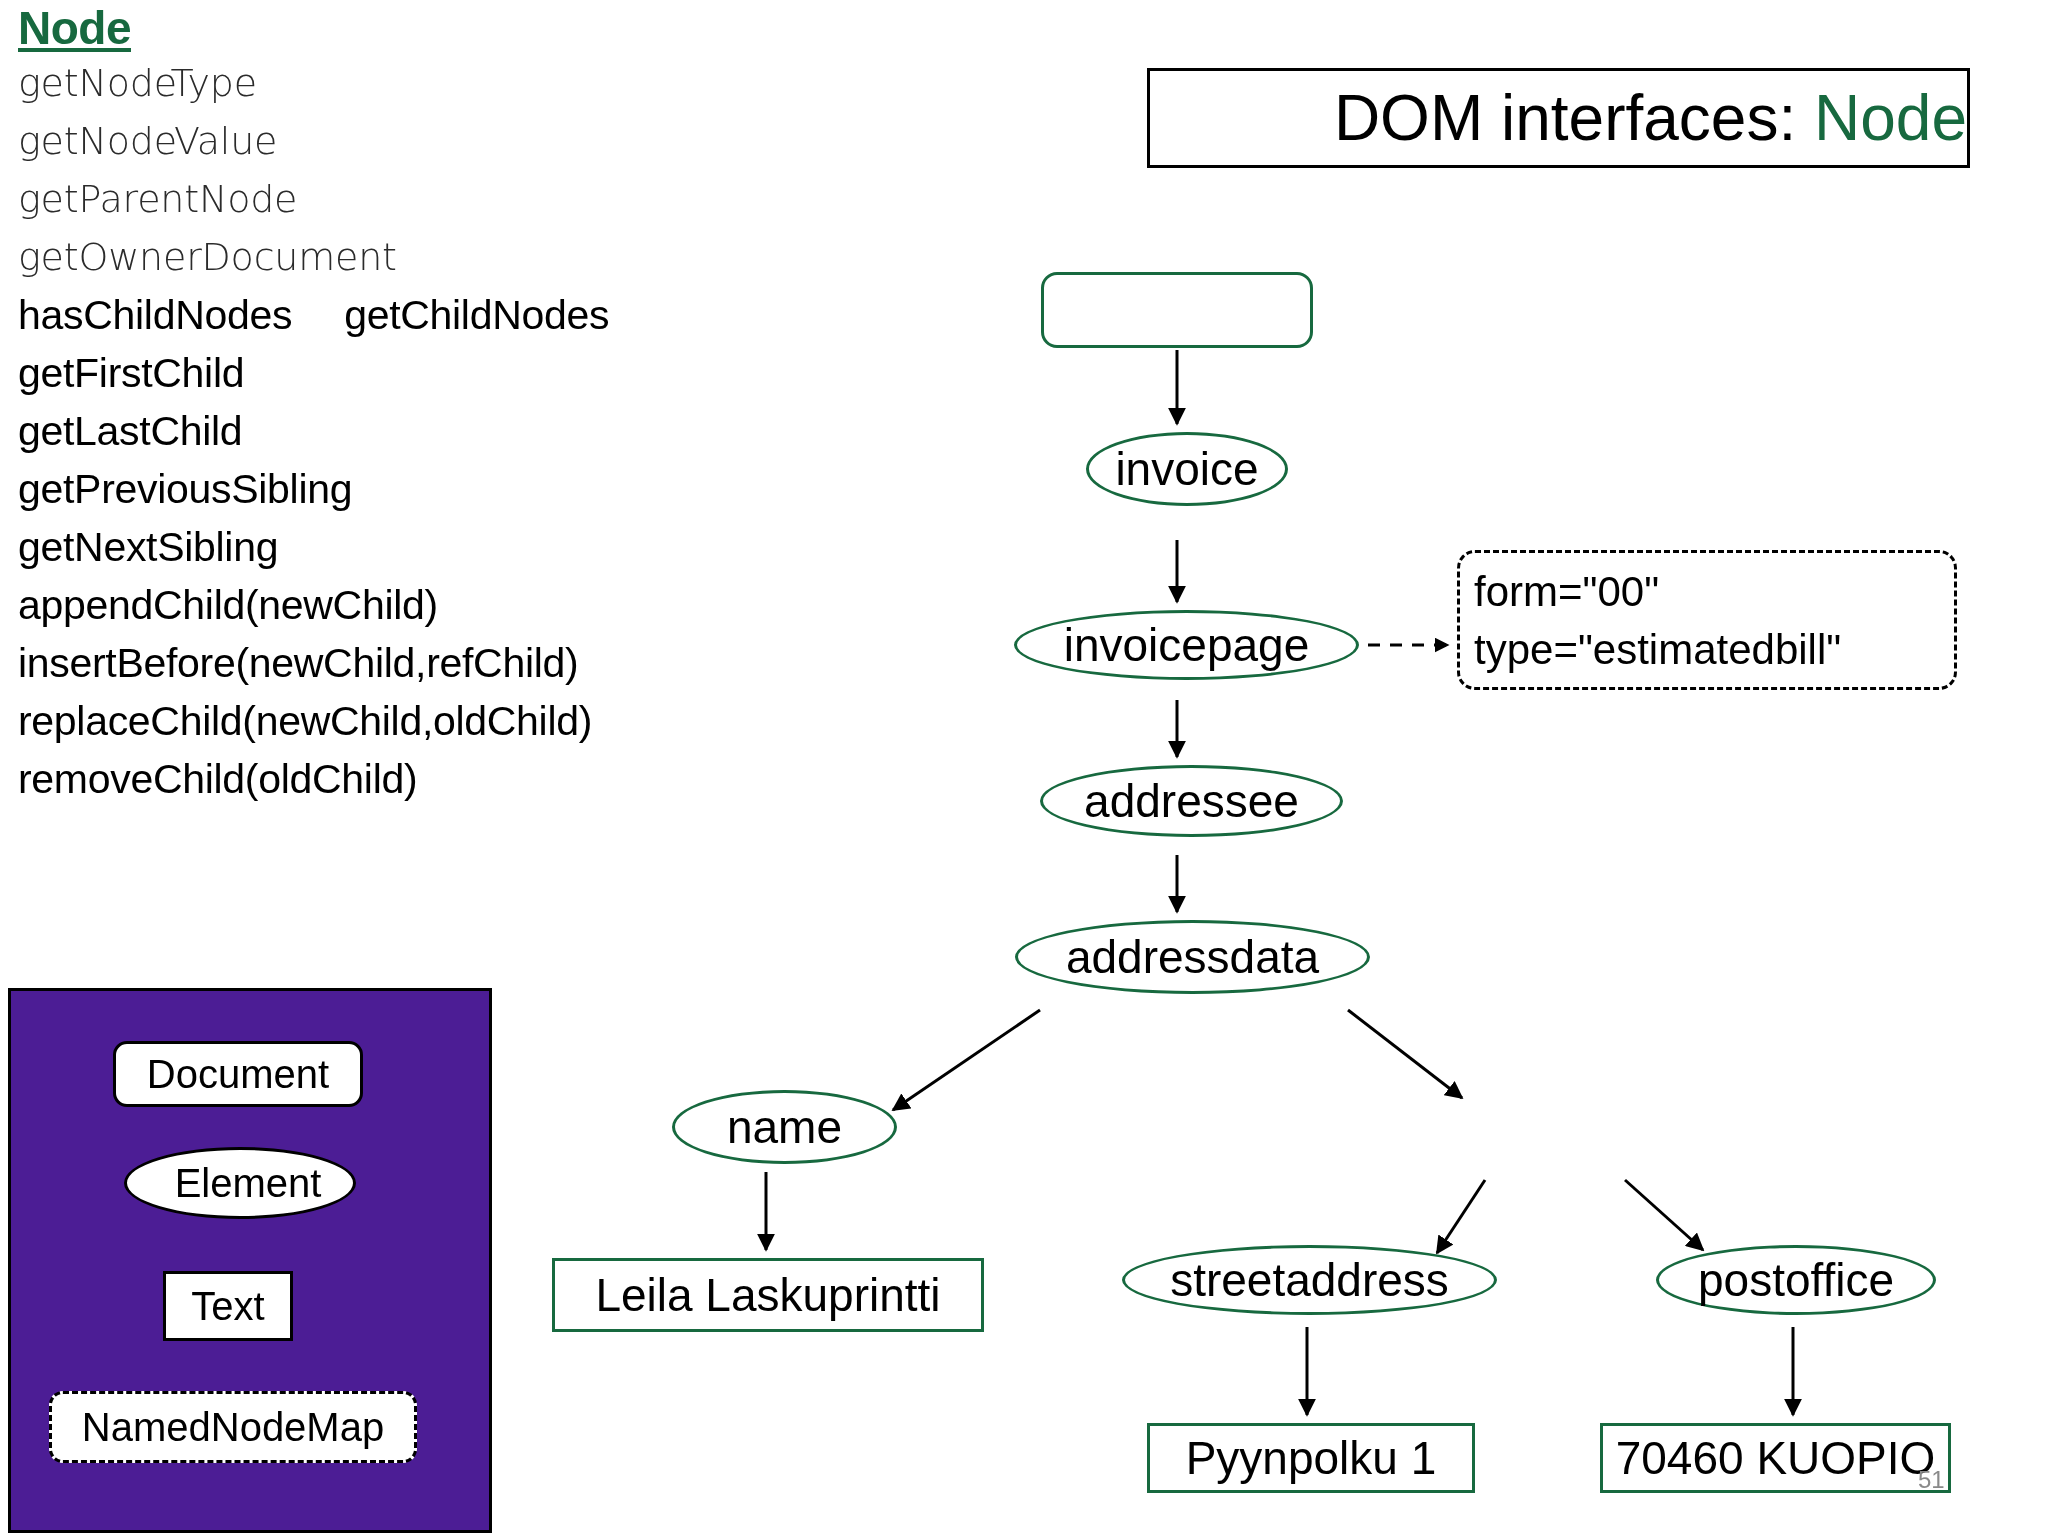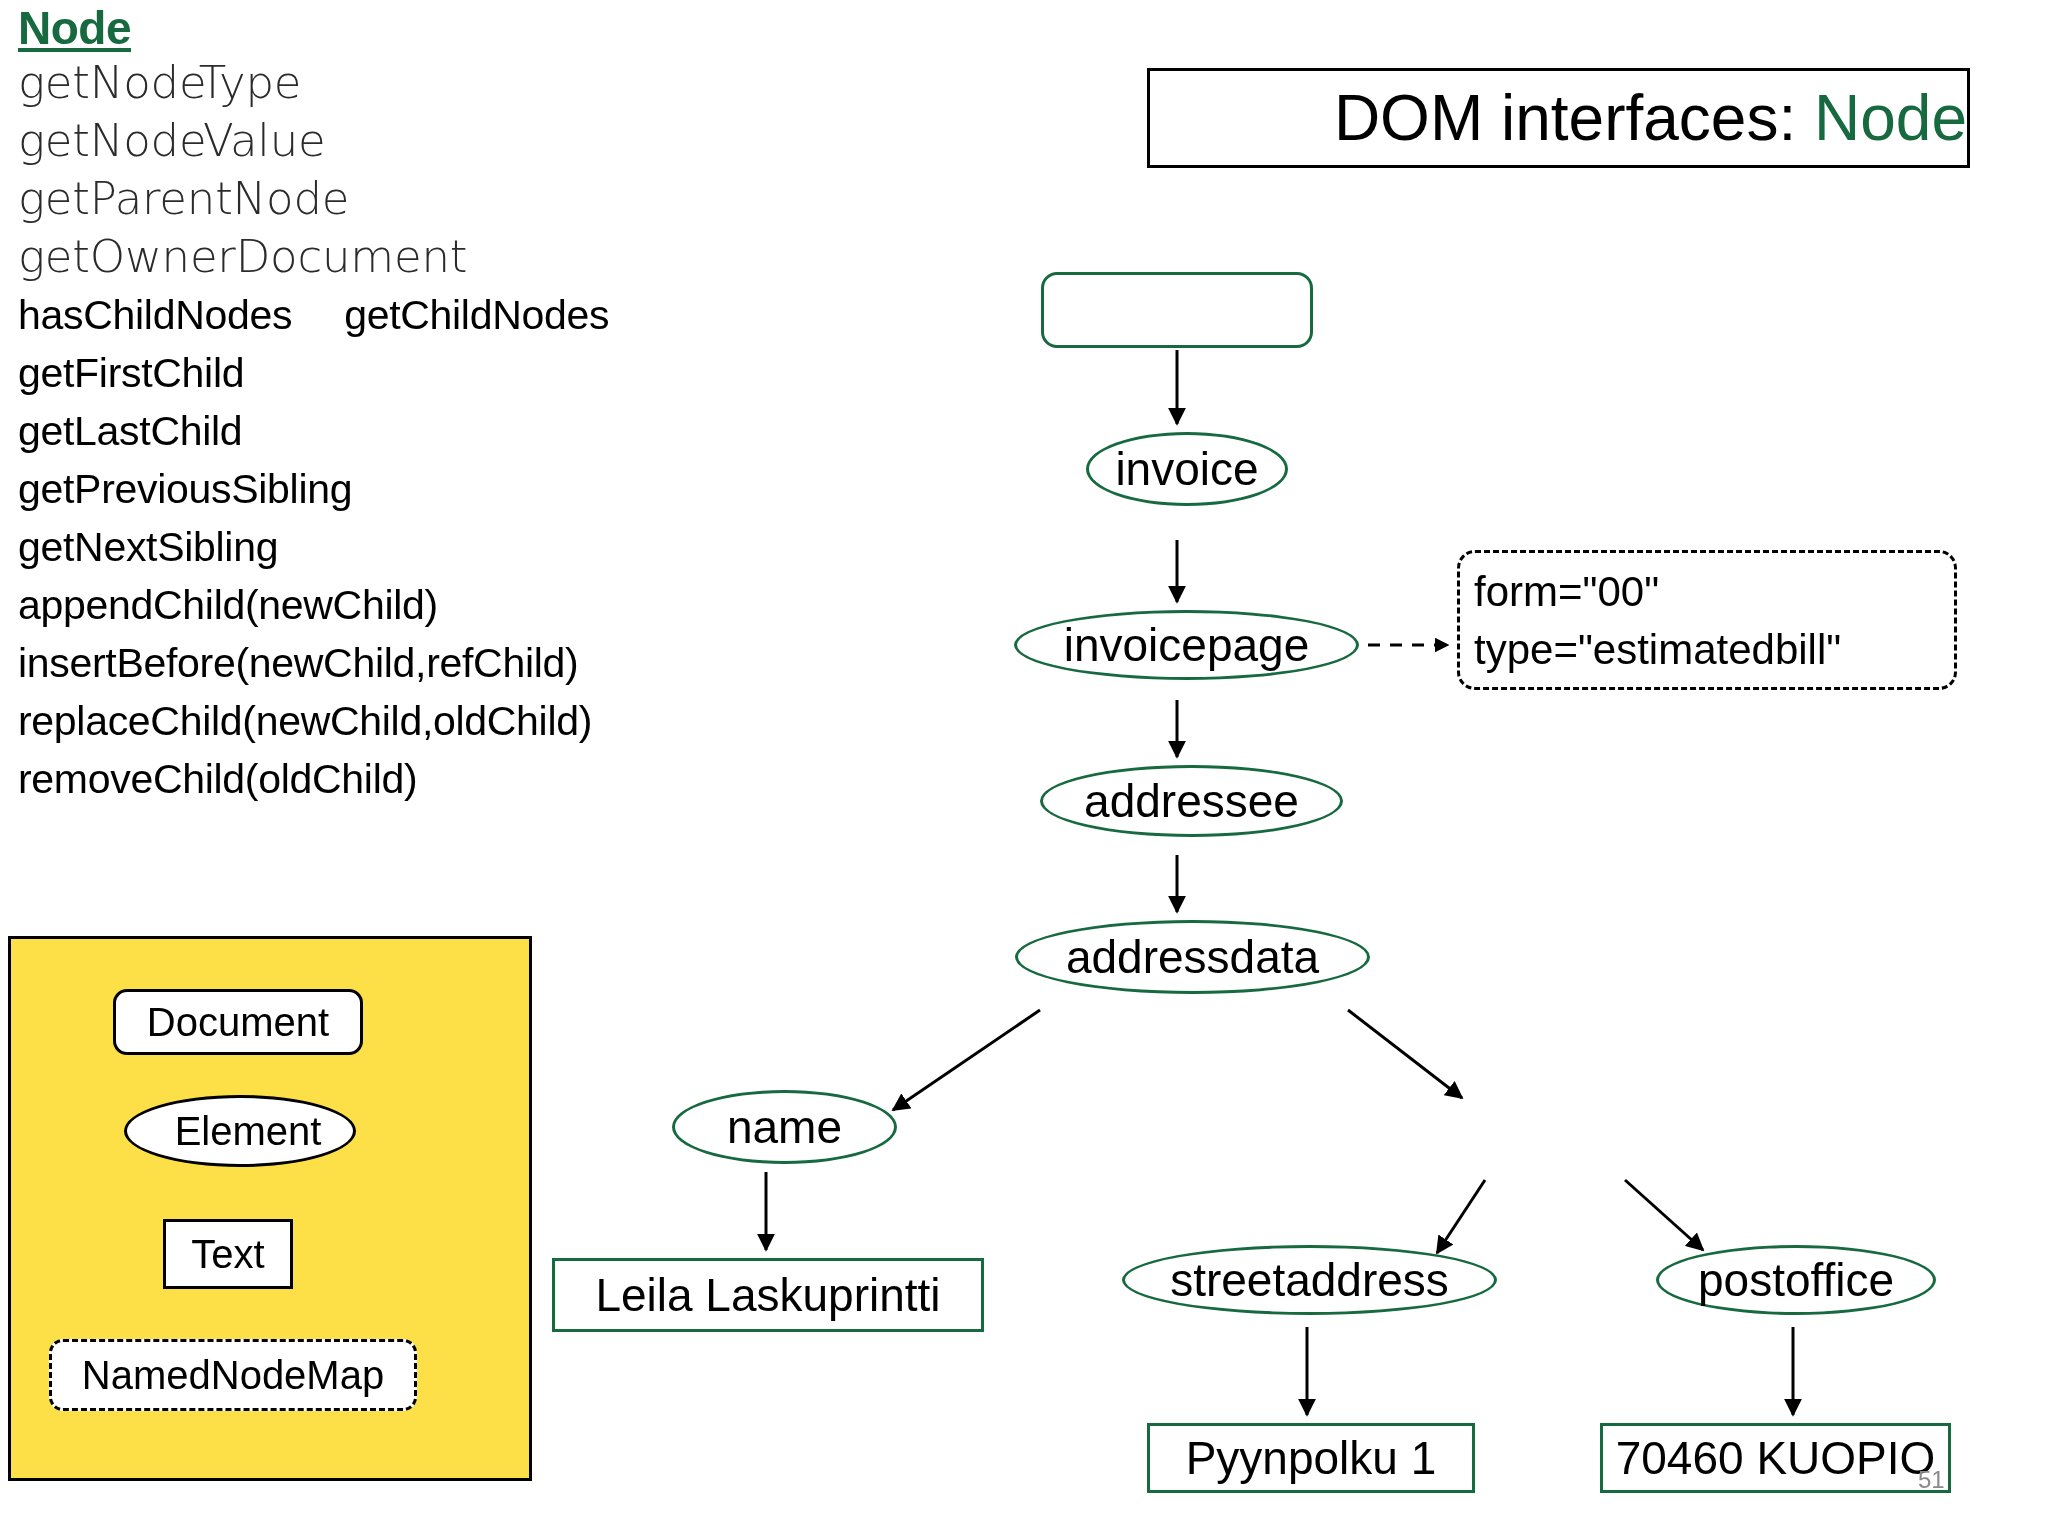--- a/index.html
+++ b/index.html
@@ -35,21 +35,21 @@
   .method-row {
     font-size: 41px;
     line-height: 58px;
     color: #000000;
     white-space: nowrap;
     letter-spacing: -0.3px;
   }
   .method-row.thin {
     font-family: "DejaVu Sans", sans-serif;
     color: #2b2b2b;
-    font-size: 45px;
+    font-size: 38px;
     font-weight: 300;
     letter-spacing: -0.2px;
   }
   .method-row .second {
     display: inline-block;
     margin-left: 52px;
   }
 
   
   #title-box {
@@ -69,26 +69,26 @@
     line-height: 68px;
     color: #000000;
     white-space: nowrap;
   }
   #title-text .accent { color: #17693f; }
 
   
   #legend-panel {
     position: absolute;
     left: 8px;
-    top: 936px;
-    width: 524px;
+    top: 988px;
+    width: 484px;
     height: 545px;
     border: 3px solid #000000;
     box-sizing: border-box;
-    background: #fde047;
+    background: #4c1d95;
   }
   .legend-shape {
     position: absolute;
     display: flex;
     align-items: center;
     justify-content: center;
     font-size: 40px;
     color: #000000;
     white-space: nowrap;
     background: #ffffff;

